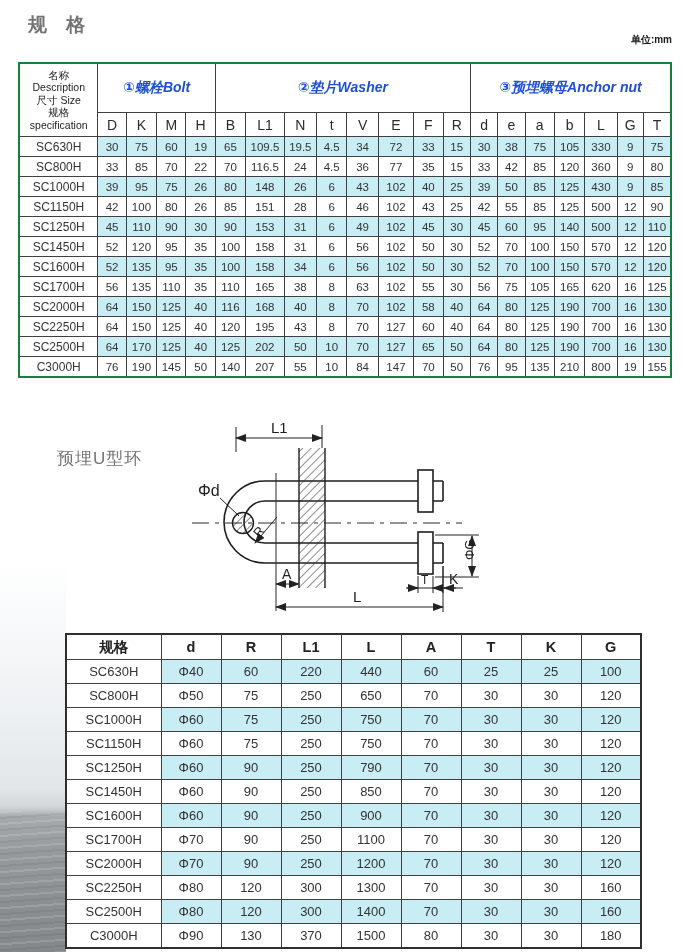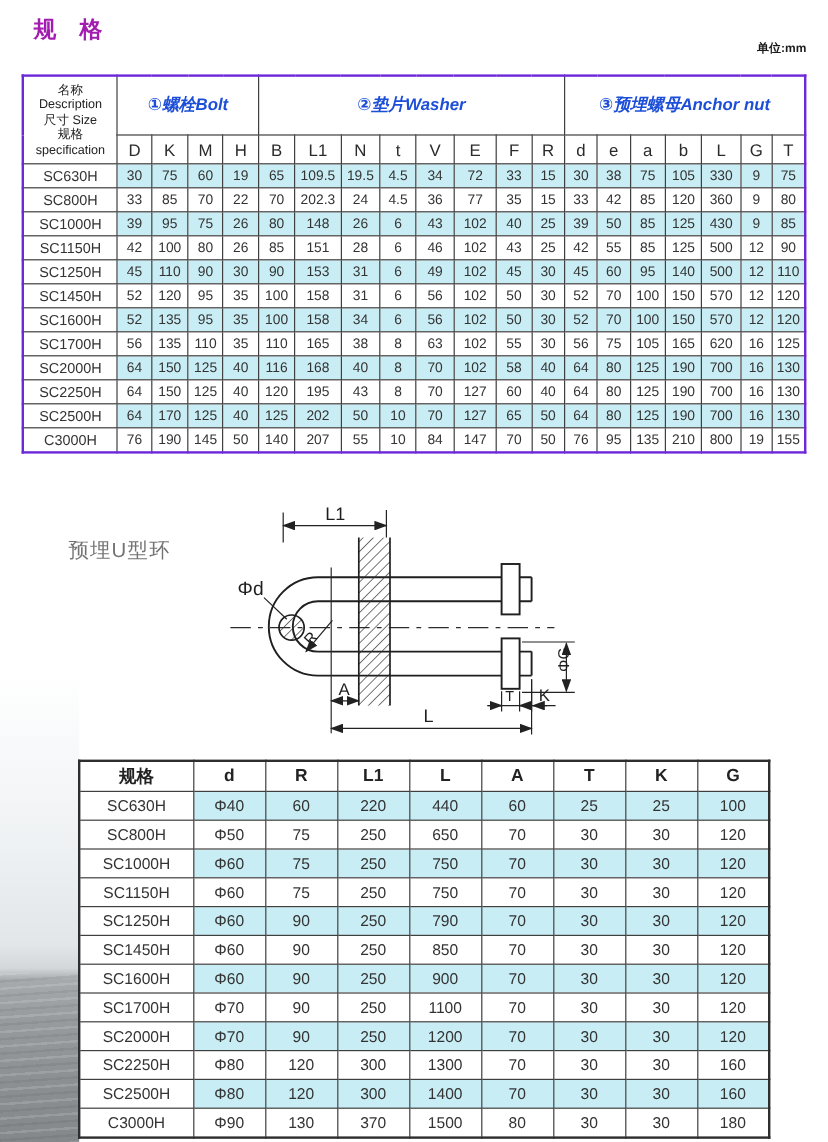--- a/index.html
+++ b/index.html
@@ -6,28 +6,28 @@
   body{font-family:"Liberation Sans","DejaVu Sans",sans-serif;background:#e8e8e8;}
   #stage{position:relative;width:690px;height:952px;background:#ffffff;overflow:hidden;}
 
   
   .sea{position:absolute;left:0;top:560px;width:66px;height:392px;
     background:linear-gradient(180deg,#ffffff 0%,#eef1f3 38%,#e2e6e8 58%,#d3d7d9 63%,#a6aaad 65.5%,#979b9e 74%,#8b8f92 88%,#848官88b 100%);
     background:linear-gradient(180deg,#ffffff 0%,#eef1f3 38%,#e2e6e8 58%,#d3d7d9 63%,#a6aaad 65.5%,#979b9e 74%,#8b8f92 88%,#84888b 100%);}
   .sea:after{content:"";position:absolute;left:0;top:64%;width:100%;height:36%;
     background:repeating-linear-gradient(176deg,rgba(255,255,255,.14) 0 2px,rgba(0,0,0,0) 2px 6px,rgba(0,0,0,.06) 6px 8px,rgba(0,0,0,0) 8px 12px);}
 
-  .title{position:absolute;left:28px;top:12px;font-size:19px;font-weight:bold;color:#a21caf;letter-spacing:7px;}
+  .title{position:absolute;left:28px;top:12px;font-size:19px;font-weight:bold;color:#737373;letter-spacing:7px;}
   .unit{position:absolute;right:18px;top:33px;font-size:10px;font-weight:600;color:#1a1a1a;}
 
   table{border-collapse:collapse;table-layout:fixed;background:#fff;}
   td{border:1px solid #3f3f3f;text-align:center;vertical-align:middle;color:#333;padding:0;overflow:hidden;white-space:nowrap;}
 
   
-  #t1{position:absolute;left:18px;top:62px;width:654px;border:2px solid #6d28d9;}
+  #t1{position:absolute;left:18px;top:62px;width:654px;border:2px solid #15803d;}
   #t1 .namehead{font-size:10.5px;line-height:1.18;color:#222;}
   #t1 .grouphead{font-size:14px;font-weight:bold;color:#1d4ed8;height:48px;font-style:italic;}
   #t1 .sub td{height:23px;font-size:14px;color:#2b2b2b;}
   #t1 tbody td{height:19px;font-size:11.5px;}
   #t1 tbody td.rowname{font-size:12px;background:#fff;}
   td.hl{background:#c9edf4;}
 
   
   .diag-label{position:absolute;left:57px;top:447px;font-size:17px;font-weight:normal;color:#737373;letter-spacing:1px;}
   #diagram{position:absolute;left:150px;top:405px;}
@@ -134,21 +134,21 @@
           <td class="hl">9</td>
           <td class="hl">75</td>
         </tr>
         <tr>
           <td class="rowname">SC800H</td>
           <td>33</td>
           <td>85</td>
           <td>70</td>
           <td>22</td>
           <td>70</td>
-          <td>202.3</td>
+          <td>116.5</td>
           <td>24</td>
           <td>4.5</td>
           <td>36</td>
           <td>77</td>
           <td>35</td>
           <td>15</td>
           <td>33</td>
           <td>42</td>
           <td>85</td>
           <td>120</td>

